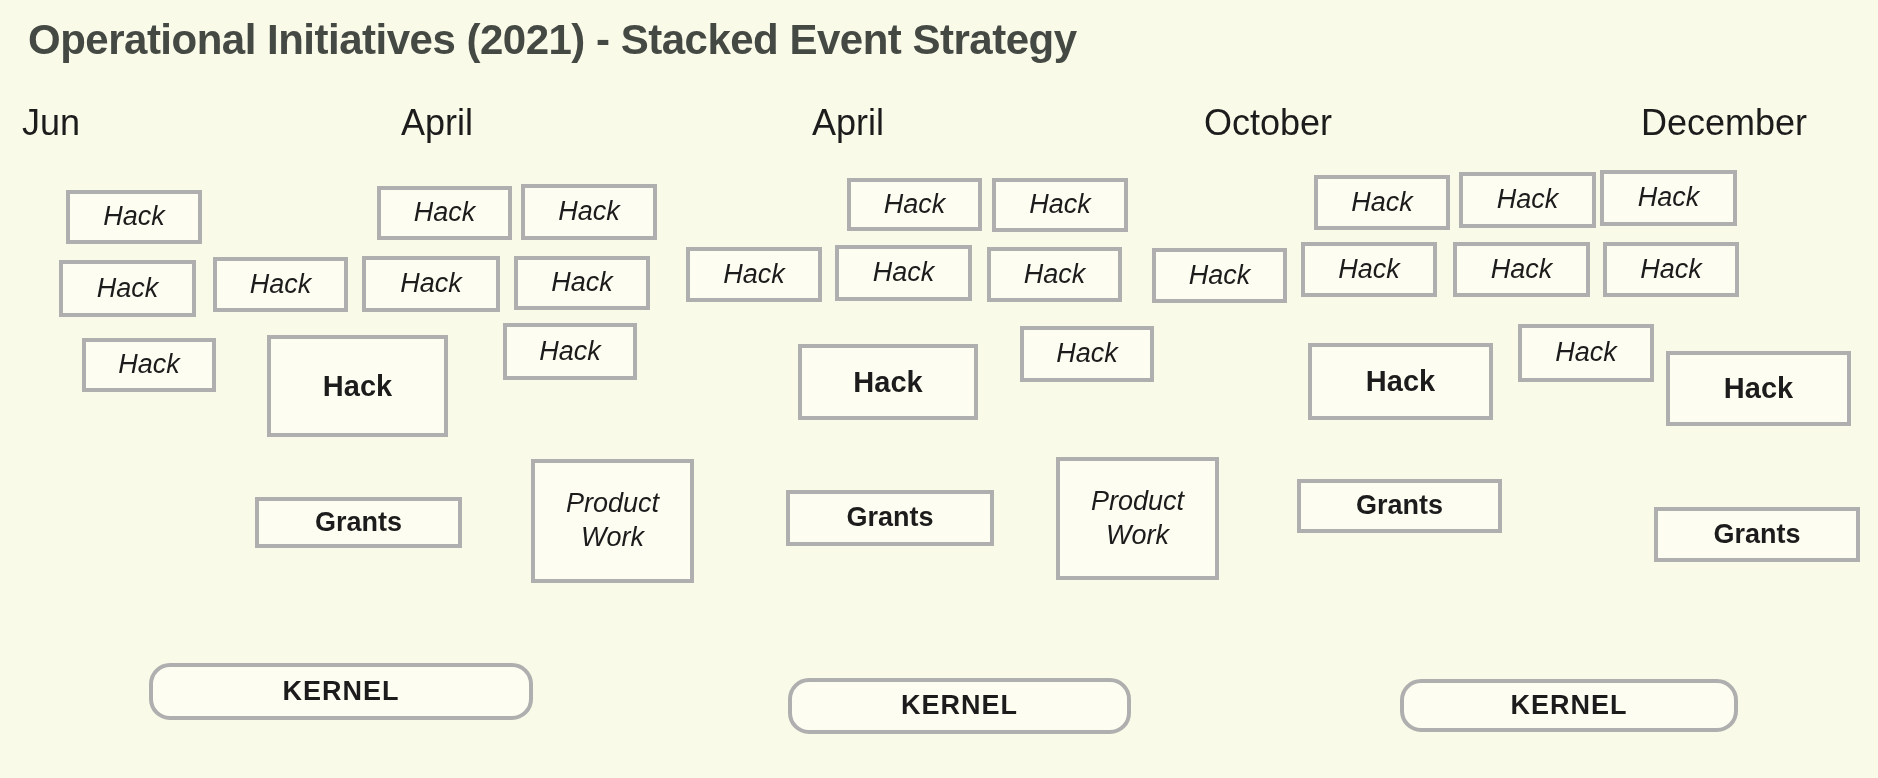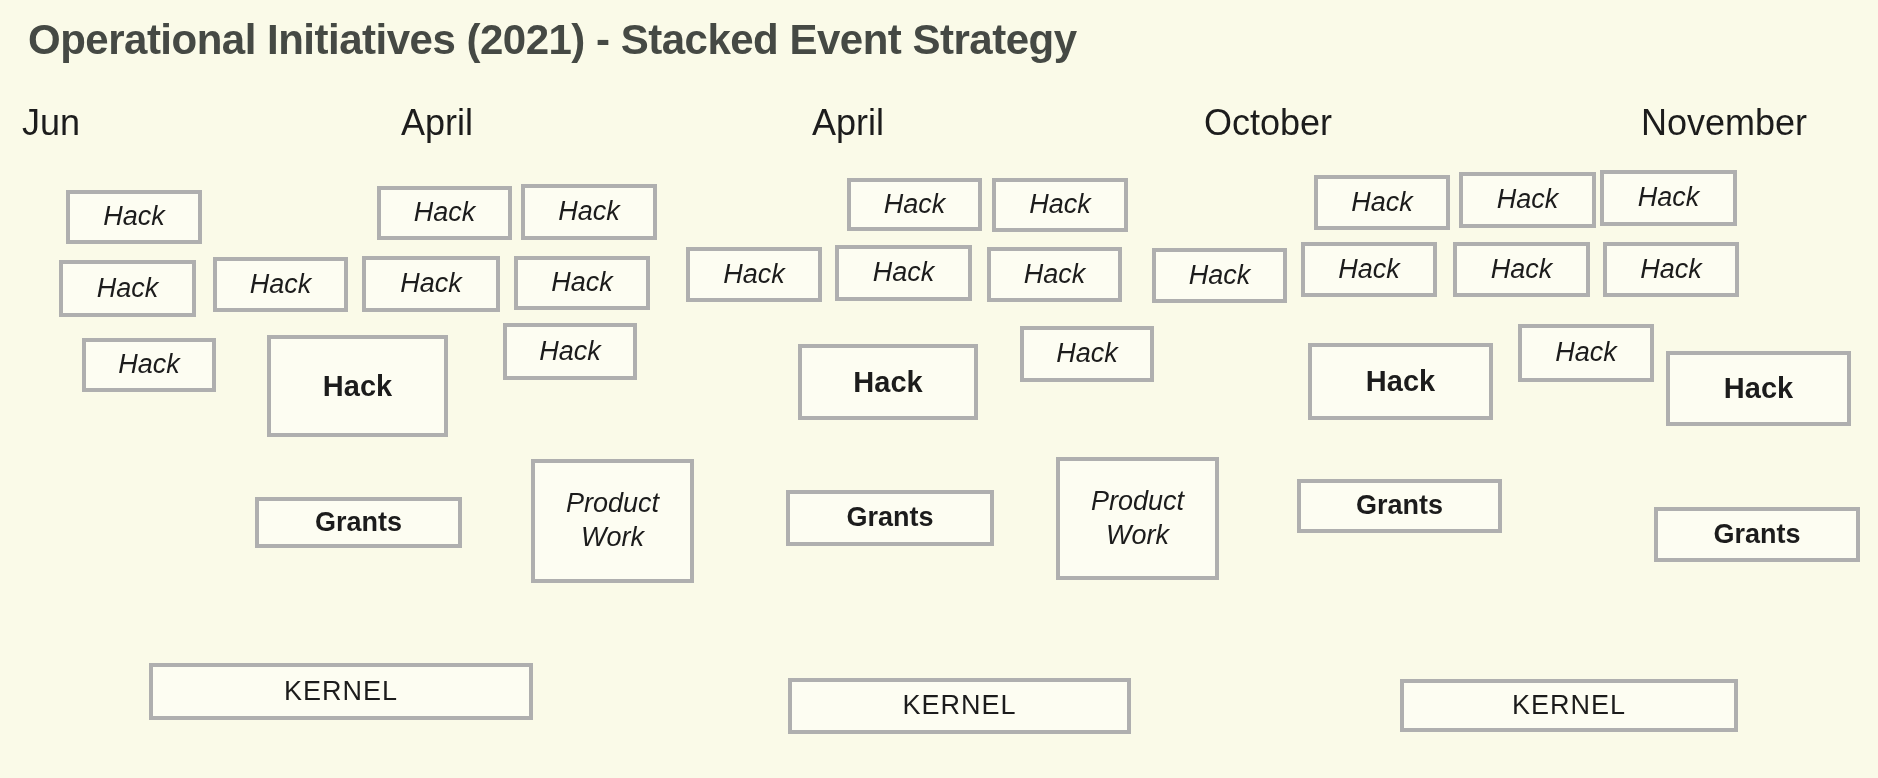--- a/index.html
+++ b/index.html
@@ -60,36 +60,37 @@
   .box.grants {
     font-weight: 700;
     font-size: 27px;
   }
   .box.product-work {
     font-style: italic;
     font-weight: 400;
     font-size: 27px;
   }
   .box.kernel {
-    font-weight: 400;
+    font-weight: 700;
     font-size: 27px;
     letter-spacing: 1px;
+    border-radius: 21px;
   }
 </style>
 </head>
 <body>
 
 <div class="canvas">
   <div class="title">Operational Initiatives (2021) - Stacked Event Strategy</div>
   <div>
       <div class="month-label" style="left: 22px;">Jun</div>
       <div class="month-label" style="left: 401px;">April</div>
       <div class="month-label" style="left: 812px;">April</div>
       <div class="month-label" style="left: 1204px; text-align: center;">October</div>
-      <div class="month-label" style="left: 1641px;">November</div>
+      <div class="month-label" style="left: 1641px;">December</div>
     </div>
   <div>
       <div class="box hack-italic" style="left: 66px; top: 190px; width: 136px; height: 54px;">Hack</div>
       <div class="box hack-italic" style="left: 377px; top: 186px; width: 135px; height: 54px;">Hack</div>
       <div class="box hack-italic" style="left: 521px; top: 184px; width: 136px; height: 56px;">Hack</div>
       <div class="box hack-italic" style="left: 847px; top: 178px; width: 135px; height: 53px;">Hack</div>
       <div class="box hack-italic" style="left: 992px; top: 178px; width: 136px; height: 54px;">Hack</div>
       <div class="box hack-italic" style="left: 1314px; top: 175px; width: 136px; height: 55px;">Hack</div>
       <div class="box hack-italic" style="left: 1459px; top: 172px; width: 137px; height: 56px;">Hack</div>
       <div class="box hack-italic" style="left: 1600px; top: 170px; width: 137px; height: 56px;">Hack</div>

